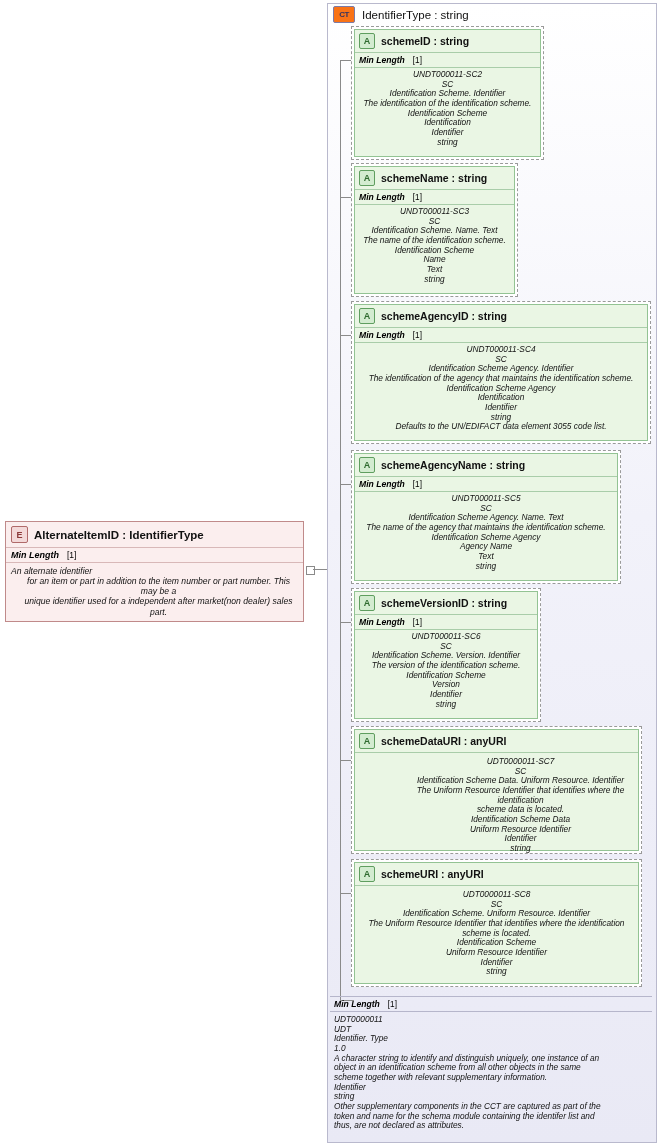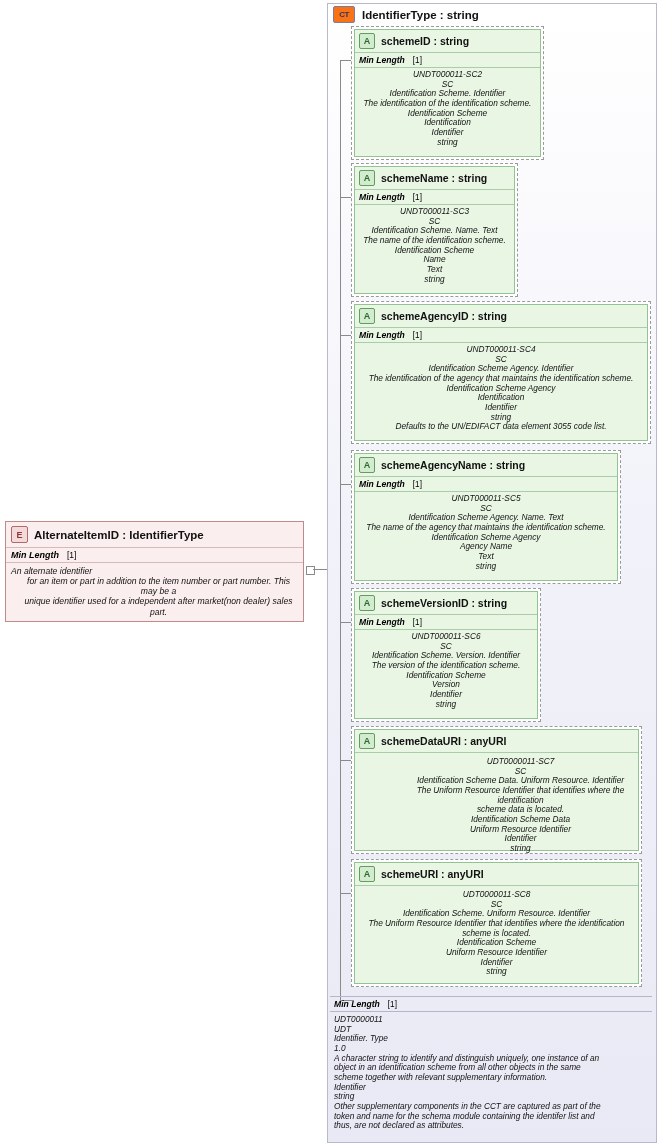--- a/index.html
+++ b/index.html
@@ -54,21 +54,21 @@
   .ct-head{
     position:absolute;left:327px;top:3px;
     display:flex;align-items:center;gap:7px;
     padding:3px 6px;
   }
   .ct-icon{
     width:20px;height:15px;border:1px solid #7b7ba8;background:#f97316;
     border-radius:2px;display:flex;align-items:center;justify-content:center;
     font-size:8px;font-weight:bold;color:#33335f;flex:none;letter-spacing:-0.5px;
   }
-  .ct-title{font-size:11.5px;font-weight:bold;color:#111;}
+  .ct-title{font-size:11.5px;font-weight:normal;color:#111;}
 
   
   .attr{
     position:absolute;
     border:1px dashed #9a9a9a;
     background:#ffffff;
     box-sizing:border-box;
     padding:2px;
   }
   .attr-inner{

